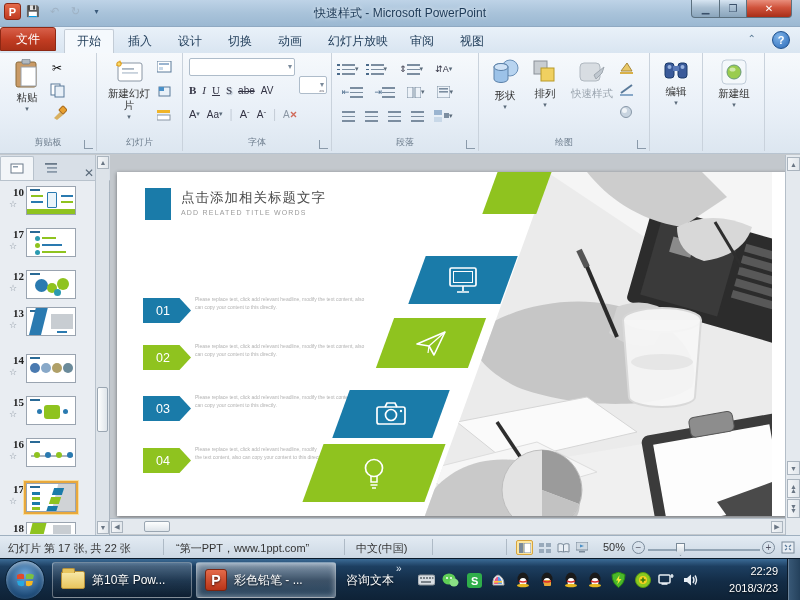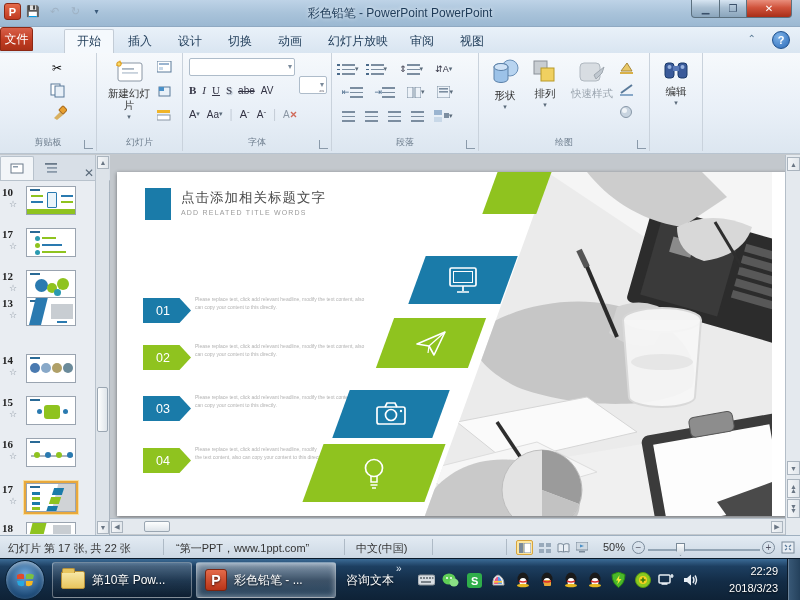--- a/index.html
+++ b/index.html
@@ -18,21 +18,21 @@
   #win-title { position:absolute; left:200px; right:200px; top:5px; text-align:center; color:#1d3a57; font-size:12px; text-shadow:0 0 4px rgba(255,255,255,.9); white-space:nowrap; }
   #win-buttons { position:absolute; right:8px; top:0; display:flex; }
   .winbtn { height:18px; border:1px solid #5b707f; border-top:none; display:flex; align-items:center; justify-content:center; font-size:10px; color:#fff; background:linear-gradient(#d7e5f2,#a9bfd2 45%,#8aa5bc); color:#3a506a; }
   .winbtn.min { width:29px; border-radius:0 0 0 4px; }
   .winbtn.restore { width:27px; border-left:none; }
   .winbtn.close { width:45px; border-left:none; border-radius:0 0 4px 0; background:linear-gradient(#e98e7c,#d0533c 45%,#a82e18); color:#fff; font-weight:bold; }
 
   
   #tabrow { position:absolute; left:0; top:27px; width:800px; height:26px; background:linear-gradient(#e9f1f9,#d9e5f1); }
   .rtab { position:absolute; top:2px; height:24px; padding:0 12px; display:flex; align-items:center; font-size:12px; color:#1d3a57; }
-  #file-tab { left:3px; top:2px; height:24px; width:33px; display:flex; align-items:center; justify-content:center; color:#fff;
+  #file-tab { left:3px; top:2px; height:24px; width:56px; display:flex; align-items:center; justify-content:center; color:#fff;
     background:linear-gradient(#d8604a,#c13c22 55%,#aa3118); border:1px solid #8d2814; border-radius:3px 3px 0 0; }
   .rtab.active { background:#f5f9fd; border:1px solid #c3ccd6; border-bottom:none; border-radius:2px 2px 0 0; }
   #ribbon-collapse { position:absolute; right:44px; top:6px; color:#5a7astroke; color:#5a7a96; font-size:10px; }
   #help-btn { position:absolute; right:10px; top:4px; width:18px; height:18px; border-radius:50%; background:radial-gradient(circle at 35% 30%,#7fb3e8,#2a6ab8); color:#fff; font-weight:bold; font-size:11px; display:flex; align-items:center; justify-content:center; border:1px solid #1d4f8c; }
 
   
   #ribbon { position:absolute; left:0; top:53px; width:800px; height:101px;
     background:linear-gradient(#f6f9fc,#e8eff7 60%,#dce6f0); border-bottom:1px solid #b8c4d0; }
   .rgroup { position:absolute; top:0; height:98px; border-right:1px solid #c9d2dc; }
   .glabel { position:absolute; bottom:2px; left:0; right:0; text-align:center; font-size:9px; color:#6e7e8e; }
@@ -46,21 +46,21 @@
   .fontbox { height:18px; background:#fff; border:1px solid #aebccา; border:1px solid #aebcca; border-radius:2px; position:relative; }
   .fontbox::after { content:"▾"; position:absolute; right:2px; top:3px; font-size:8px; color:#7a8a9a; }
 
   
   #sidebar { position:absolute; left:0; top:155px; width:110px; height:380px; background:#e9edf2; border-right:1px solid #aab4be; }
   #pane-tabs { position:absolute; left:0; top:0; width:110px; height:26px; background:#d8dfe7; border-bottom:1px solid #b8c2cc; display:flex; align-items:flex-end; }
   .ptab { width:34px; height:24px; display:flex; align-items:center; justify-content:center; }
   .ptab.active { background:#f2f5f8; border:1px solid #b8c2cc; border-bottom:none; border-radius:2px 2px 0 0; }
   #pane-close { margin-left:16px; color:#5a6a7a; font-size:12px; font-weight:bold; }
   .thumb-row { position:absolute; left:0; width:92px; height:32px; }
-  .tnum { position:absolute; left:2px; top:0; width:22px; text-align:left; font-weight:bold; font-size:11px; color:#222; font-family:"Liberation Serif",serif; }
+  .tnum { position:absolute; left:2px; top:0; width:22px; text-align:right; font-weight:bold; font-size:11px; color:#222; font-family:"Liberation Serif",serif; }
   .tstar { position:absolute; left:2px; top:13px; width:22px; text-align:center; font-size:9px; color:#8a94a0; }
   .thumb { position:absolute; left:26px; top:0; width:50px; height:29px; background:#fff; border:1px solid #9aa4b0; overflow:hidden; }
   .thumb-row.selected .thumb { outline:2px solid #e8a83c; box-shadow:0 0 0 3px #f7dfa2; }
   .th-head { position:absolute; left:3px; top:2px; width:10px; height:2px; background:#2a6a96; }
 
   
   #editor { position:absolute; left:110px; top:155px; width:675px; height:380px; background:#c3c8cd; }
   #slide { position:absolute; left:7px; top:17px; width:735px; height:344px; background:#fff; box-shadow:0 1px 4px rgba(0,0,0,.45); overflow:hidden; }
   #title-accent { position:absolute; left:28px; top:16px; width:26px; height:32px; }
   #slide-title { position:absolute; left:64px; top:17px; font-size:13.5px; color:#4a4a4a; letter-spacing:1px; white-space:nowrap; }
@@ -112,21 +112,21 @@
 <body>
 
 <div id="titlebar">
   <div id="qat">
     <div id="ppt-app-icon">P</div>
     <div class="qat-btn" id="save-icon">💾</div>
     <div class="qat-btn qat-gray">↶</div>
     <div class="qat-btn qat-gray">↻</div>
     <div class="qat-btn" style="font-size:8px;">▾</div>
   </div>
-  <div id="win-title">彩色铅笔 - PowerPoint PowerPoint</div>
+  <div id="win-title">快速样式 - Microsoft PowerPoint</div>
   <div id="win-buttons">
     <div class="winbtn min">▁</div>
     <div class="winbtn restore">❐</div>
     <div class="winbtn close">✕</div>
   </div>
 </div>
 
 <div id="tabrow">
   <div id="file-tab">文件</div>
   <div class="rtab active" style="left:64px;">开始</div>
@@ -137,20 +137,29 @@
   <div class="rtab" style="left:316px;">幻灯片放映</div>
   <div class="rtab" style="left:398px;">审阅</div>
   <div class="rtab" style="left:448px;">视图</div>
   <div id="ribbon-collapse">⌃</div>
   <div id="help-btn">?</div>
 </div>
 
 <div id="ribbon">
 
   <div class="rgroup" style="left:0;width:97px;">
+    <div class="abs bigbtn" style="left:8px;top:6px;width:38px;">
+      <svg width="26" height="30" viewBox="0 0 26 30">
+        <rect x="2" y="3" width="20" height="25" rx="2" fill="#c99a66" stroke="#8a6a3a"></rect>
+        <rect x="8" y="0" width="8" height="5" rx="1.5" fill="#b0b8c0" stroke="#7a838c"></rect>
+        <rect x="7" y="8" width="15" height="19" fill="#fff" stroke="#9aa2ac"></rect>
+      </svg>
+      <span>粘贴</span>
+      <span class="caret">▾</span>
+    </div>
     <div class="abs" style="left:52px;top:8px;">✂</div>
     <div class="abs" style="left:50px;top:30px;">
       <svg width="15" height="15" viewBox="0 0 15 15">
           <rect x="1" y="1" width="9" height="11" fill="#fff" stroke="#5a7a9a"></rect>
           <rect x="5" y="3" width="9" height="11" fill="#e8f0f8" stroke="#5a7a9a"></rect>
         </svg>
     </div>
     <div class="abs" style="left:52px;top:52px;">
       <svg width="15" height="15" viewBox="0 0 15 15">
           <path d="M2 13 L8 7 L11 10 L5 15 Z" fill="#d8b060"></path>
@@ -352,20 +361,31 @@
         <rect x="15" y="4" width="9" height="15" rx="3" fill="#3a5a9a" stroke="#1a3a6a"></rect>
         <rect x="10" y="7" width="6" height="5" fill="#5a7ab8"></rect>
         <circle cx="6.5" cy="8" r="2" fill="#9ab4e0"></circle>
           <circle cx="19.5" cy="8" r="2" fill="#9ab4e0"></circle>
       </svg>
       <span>编辑</span>
       <span class="caret">▾</span>
     </div>
   </div>
 
+  <div class="rgroup" style="left:703px;width:62px;">
+    <div class="abs bigbtn" style="left:6px;top:6px;width:50px;">
+      <svg width="26" height="26" viewBox="0 0 26 26">
+        <rect x="1" y="1" width="24" height="24" rx="4" fill="#f4f8fb" stroke="#c0ccd8"></rect>
+        <circle cx="13" cy="13" r="7" fill="#9acc4e" stroke="#6a9a78"></circle>
+        <ellipse cx="11.5" cy="10.5" rx="3" ry="2" fill="#d0e8a8"></ellipse>
+      </svg>
+      <span>新建组</span>
+      <span class="caret">▾</span>
+    </div>
+  </div>
 </div>
 
 <div id="sidebar">
   <div id="pane-tabs">
     <div class="ptab active">
       <svg width="14" height="14" viewBox="0 0 14 14">
           <rect x="1" y="2" width="12" height="9" fill="#fff" stroke="#6a7a8a"></rect>
           <rect x="3" y="4" width="5" height="1.5" fill="#8a9aaa"></rect>
         </svg>
     </div>
@@ -409,21 +429,21 @@
     <div class="tnum">12</div>
     <div class="tstar">☆</div>
     <div class="thumb">
         <div class="th-head"></div>
       <div class="abs" style="left:8px;top:8px;width:13px;height:13px;border-radius:50%;background:#2a7ab0;"></div>
       <div class="abs" style="left:20px;top:12px;width:10px;height:10px;border-radius:50%;background:#8fc31f;"></div>
       <div class="abs" style="left:30px;top:7px;width:12px;height:12px;border-radius:50%;background:#8fc31f;"></div>
       <div class="abs" style="left:27px;top:18px;width:7px;height:7px;border-radius:50%;background:#2a9ab0;"></div>
     </div>
   </div>
-  <div class="thumb-row" style="top:142px;">
+  <div class="thumb-row" style="top:152px;">
     <div class="tnum">13</div>
     <div class="tstar">☆</div>
     <div class="thumb">
         <div class="th-head"></div>
       <div class="abs" style="left:5px;top:-2px;width:12px;height:34px;background:#2a7ab0;transform:skewX(-14deg);"></div>
       <div class="abs" style="left:24px;top:6px;width:22px;height:15px;background:#c8cdd2;"></div>
       <div class="abs" style="left:30px;top:23px;width:10px;height:1.5px;background:#2a7ab0;"></div>
     </div>
   </div>
   <div class="thumb-row" style="top:199px;">

